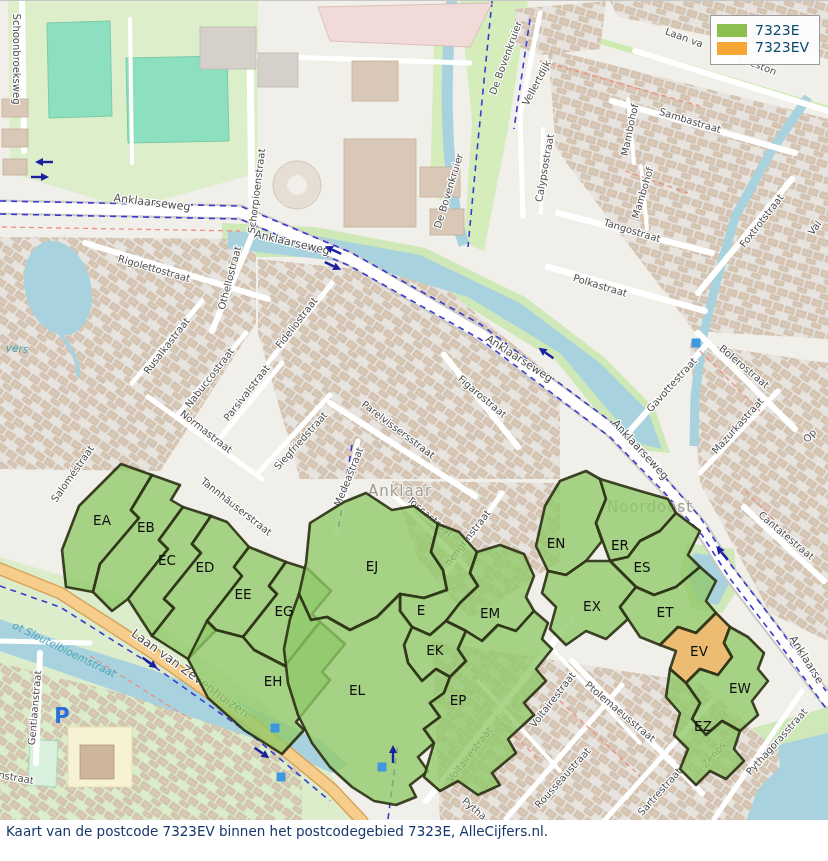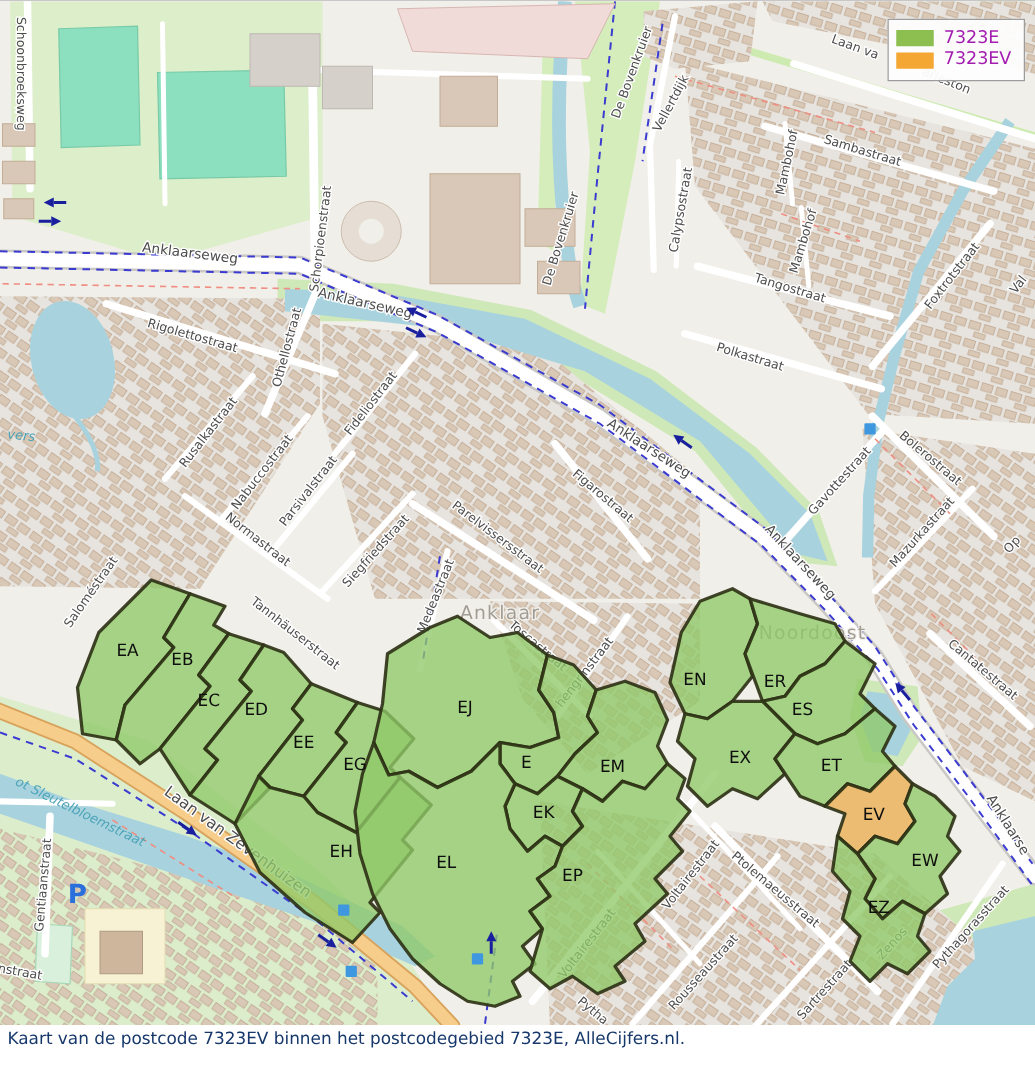--- a/index.html
+++ b/index.html
@@ -9,21 +9,21 @@
   svg{display:block;}
   .street-lbl{fill:#4d4d4d;stroke:#ffffff;stroke-width:2.2px;paint-order:stroke;font-size:10px;}
   .water-lbl{fill:#4da4b8;font-style:italic;stroke:none;font-size:10.5px;}
   .place-lbl{fill:#a19d95;font-size:15px;letter-spacing:1px;stroke:#f4f1ec;stroke-width:2px;paint-order:stroke;}
   .area-lbl{fill:#0e0e0e;font-size:13.5px;}
   text{text-anchor:middle;dominant-baseline:middle;}
   #legend{position:absolute;left:710px;top:14px;width:110px;background:rgba(253,253,253,.96);
     border:1px solid #9c9c9c;padding:5px 6px 6px 6px;box-sizing:border-box;z-index:5;}
   .leg-row{display:flex;align-items:center;margin:2px 0;}
   .leg-swatch{width:30px;height:13px;margin-right:8px;flex:0 0 auto;}
-  .leg-text{font-size:14px;color:#a21caf;line-height:1.1;}
+  .leg-text{font-size:14px;color:#0c4a6e;line-height:1.1;}
   #captions{position:absolute;left:0;top:820px;width:828px;height:56px;background:#fff;
     padding:3px 6px;box-sizing:border-box;}
   #captions p{margin:0;font-size:13.5px;line-height:1.28;color:#17386b;}
 </style>
 </head>
 <body>
 
 <div id="stage">
   <div id="map-wrap">
     <svg id="map" width="828" height="820" viewBox="0 0 828 820">

